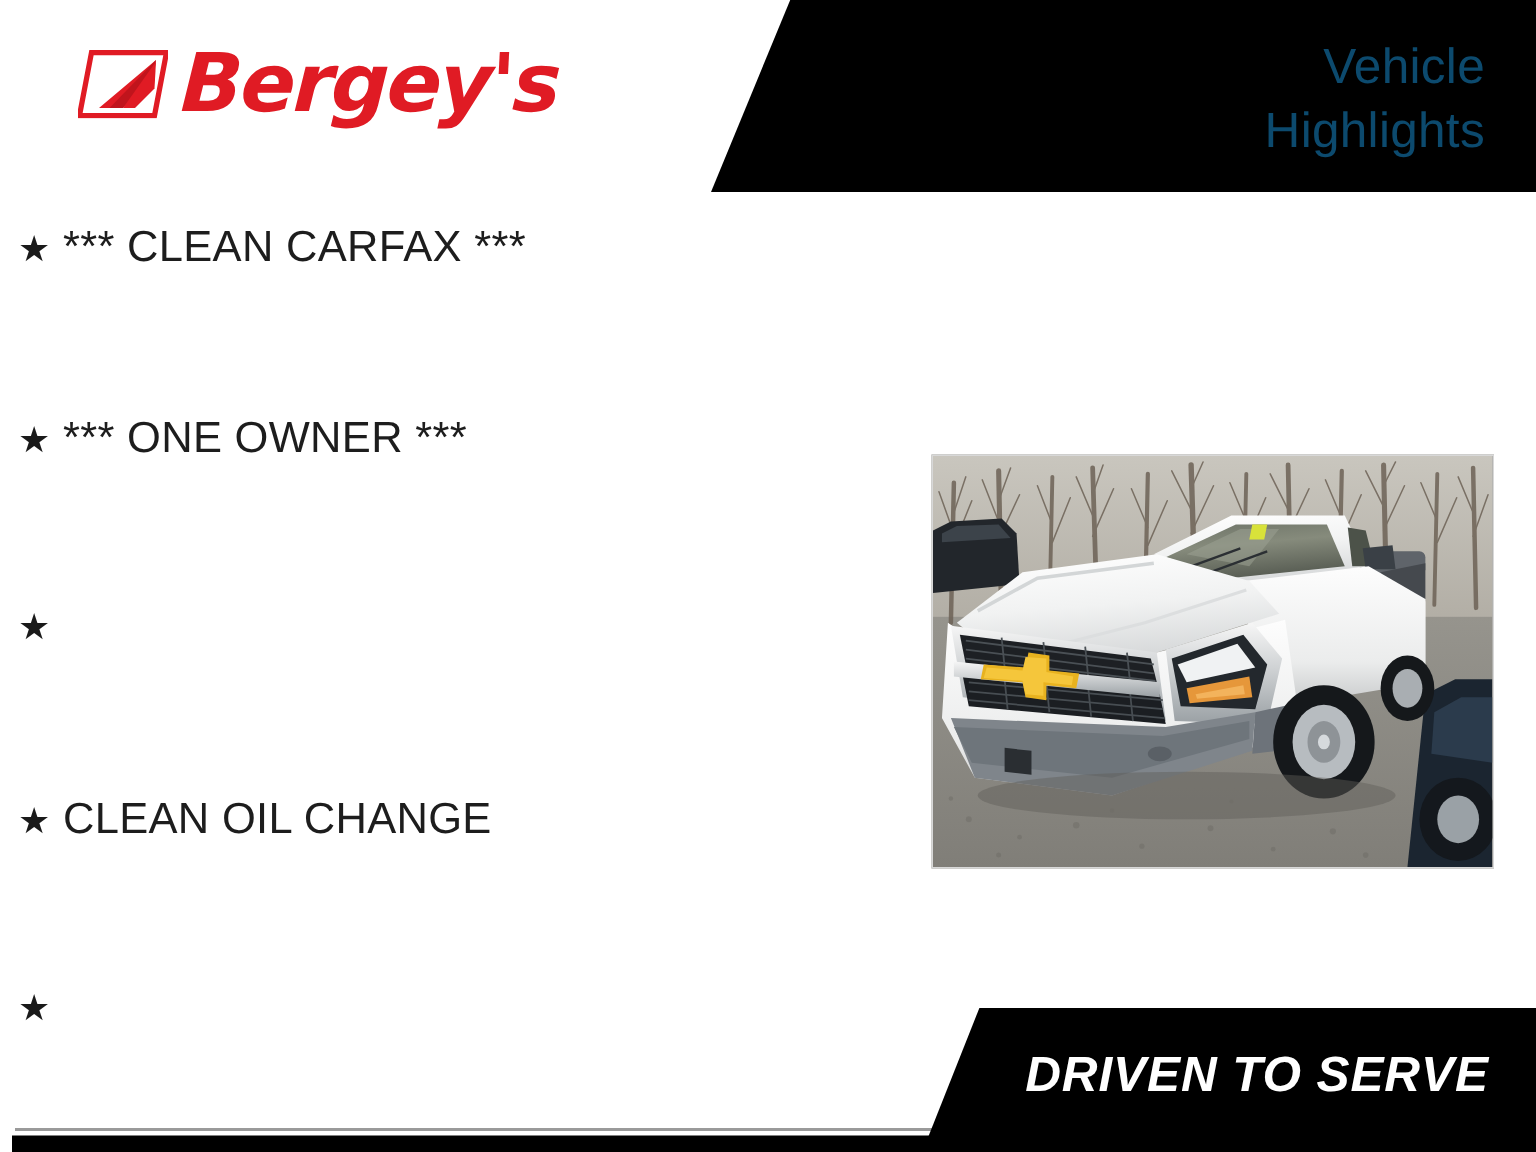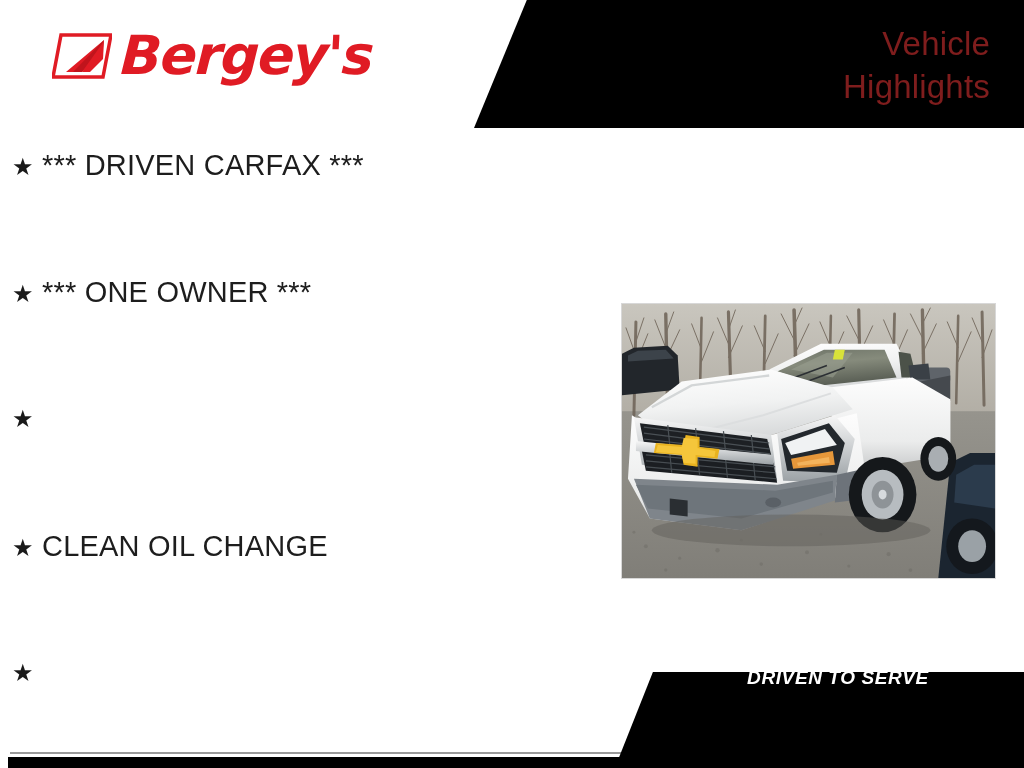--- a/index.html
+++ b/index.html
@@ -43,21 +43,21 @@
     -webkit-clip-path: polygon(9.6% 0%, 100% 0%, 100% 100%, 0% 100%);
     clip-path: polygon(9.6% 0%, 100% 0%, 100% 100%, 0% 100%);
   }
 
   #header-title {
     position: absolute;
     right: 34px;
     top: 22px;
     width: 420px;
     text-align: right;
-    color: #7f1d1d;
+    color: #0c4a6e;
     font-family: "Liberation Sans", sans-serif;
     font-size: 33px;
     font-weight: 300;
     line-height: 43px;
     letter-spacing: 0.2px;
     white-space: pre-line;
   }
 
   
   #logo {
@@ -167,31 +167,31 @@
     width: 406px;
     height: 88px;
     background: #000000;
     -webkit-clip-path: polygon(8.6% 0%, 100% 0%, 100% 100%, 0% 100%);
     clip-path: polygon(8.6% 0%, 100% 0%, 100% 100%, 0% 100%);
   }
 
   #footer-tagline {
     position: absolute;
     left: 618px;
-    top: 634px;
+    top: 672px;
     width: 406px;
     height: 88px;
     display: flex;
     align-items: center;
     justify-content: center;
     padding-left: 34px;
     box-sizing: border-box;
     color: #ffffff;
     font-family: "Liberation Sans", sans-serif;
-    font-size: 19px;
+    font-size: 33px;
     font-weight: 700;
     font-style: italic;
     letter-spacing: 0.6px;
     white-space: nowrap;
   }
 </style>
 </head>
 <body>
 
 <div id="page">
@@ -213,21 +213,21 @@
         </svg>
       </span>
       <span id="logo-wordmark">Bergey's</span>
     </div>
   </div>
 
   <div id="highlights">
 
     <div class="highlight-row">
       <span class="highlight-star">★</span>
-      <span class="highlight-text">*** DRIVEN CARFAX ***</span>
+      <span class="highlight-text">*** CLEAN CARFAX ***</span>
     </div>
 
     <div class="highlight-row">
       <span class="highlight-star">★</span>
       <span class="highlight-text">*** ONE OWNER ***</span>
     </div>
 
     <div class="highlight-row">
       <span class="highlight-star">★</span>
     </div>

